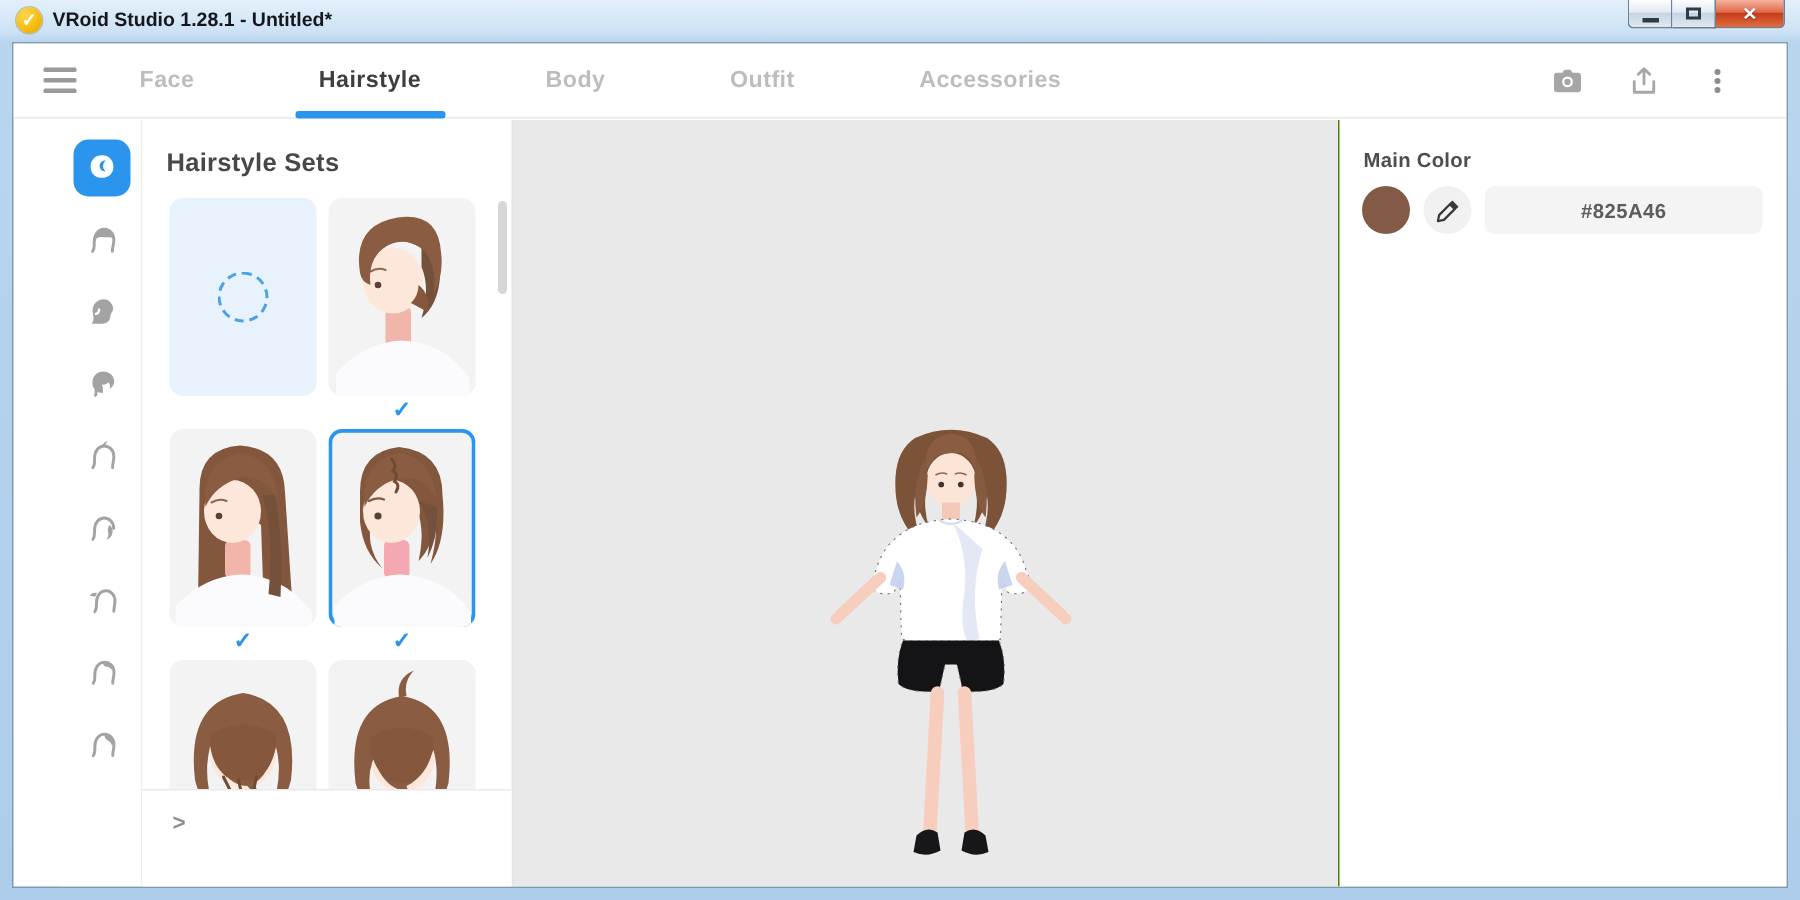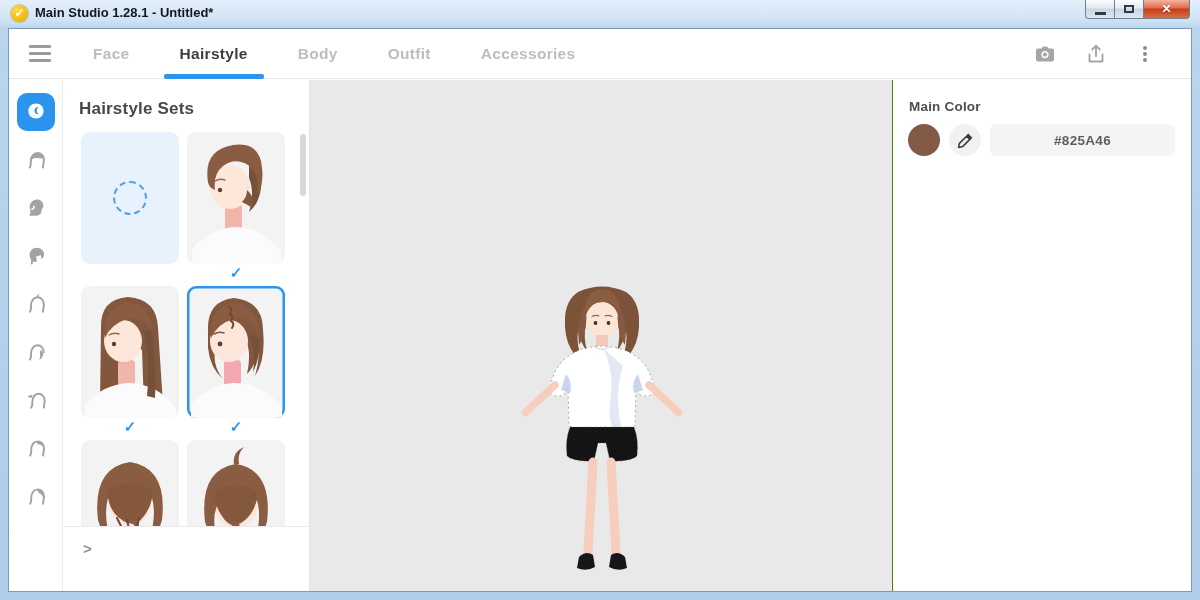--- a/index.html
+++ b/index.html
@@ -29,30 +29,30 @@
   .glyph-x{ color:#fff; font-size:12px; font-weight:bold; text-shadow:0 1px 1px rgba(0,0,0,.45); }
 
   
   .client{ position:absolute; left:8px; top:28px; width:1184px; height:564px;
     background:#fff; border:1px solid #7e99b4; overflow:hidden; }
 
   
   .navbar{ position:absolute; left:0; top:0; right:0; height:50px; background:#fff; border-bottom:1px solid #e8e8e8; }
   .hamburger{ position:absolute; left:20px; top:16px; width:22px; height:17px; display:flex; flex-direction:column; justify-content:space-between; cursor:pointer; }
   .hamburger span{ display:block; height:3px; background:#9a9a9a; border-radius:1px; }
-  .tabs{ position:absolute; left:72px; top:0; height:50px; display:flex; }
+  .tabs{ position:absolute; left:72px; top:0; height:50px; display:flex;gap:33px; }
   .tab{ position:relative; height:50px; display:flex; align-items:center; padding:0 12px; margin-right:26px;
     font-size:15.5px; letter-spacing:.3px; color:#bdbdbd; font-weight:bold; cursor:pointer; }
   .tab.active{ color:#3e3e3e; }
   .tab.active::after{ content:""; position:absolute; left:-4px; right:-4px; bottom:0; height:5px; background:var(--accent); border-radius:2px; }
   .nav-actions{ position:absolute; right:36px; top:0; height:50px; display:flex; align-items:center; gap:27px; }
   .nav-actions svg{ display:block; cursor:pointer; }
 
   
-  .main{ position:absolute; left:0; top:51px; right:0; bottom:0; display:flex; }
+  .main{ position:absolute; left:0; top:51px; right:0; bottom:0; display:flex;padding-left:32px; }
 
   
   .catbar{ width:54px; background:#fff; border-right:1px solid #ededed; padding-top:13px; display:flex; flex-direction:column; align-items:center; flex:none; }
   .cat{ width:38px; height:38px; border-radius:10px; display:flex; align-items:center; justify-content:center; margin-bottom:10px; cursor:pointer; flex:none; }
   .cat.active{ background:var(--accent); }
   .cat svg{ display:block; }
   .cat .gray-stroke{ stroke:#a3a3a3; fill:none; stroke-width:1.8; stroke-linecap:round; }
   .cat .gray-fill{ fill:#a3a3a3; }
 
   
@@ -87,21 +87,21 @@
   .hexfield{ flex:1; height:32px; background:#f4f4f5; border-radius:6px; display:flex; align-items:center; justify-content:center;
     font-size:13.5px; font-weight:bold; color:#5d5d5d; letter-spacing:.3px; cursor:pointer; }
 </style>
 </head>
 <body>
 
 <div class="frame">
 
   <div class="titlebar">
     <div class="app-icon">✓</div>
-    <span class="title-text">Main Studio 1.28.1 - Untitled*</span>
+    <span class="title-text">VRoid Studio 1.28.1 - Untitled*</span>
     <div class="win-controls">
       <div class="wc min">
           <span class="glyph-min"></span>
         </div>
       <div class="wc max">
           <span class="glyph-max"></span>
         </div>
       <div class="wc close">
           <span class="glyph-x">✕</span>
         </div>

